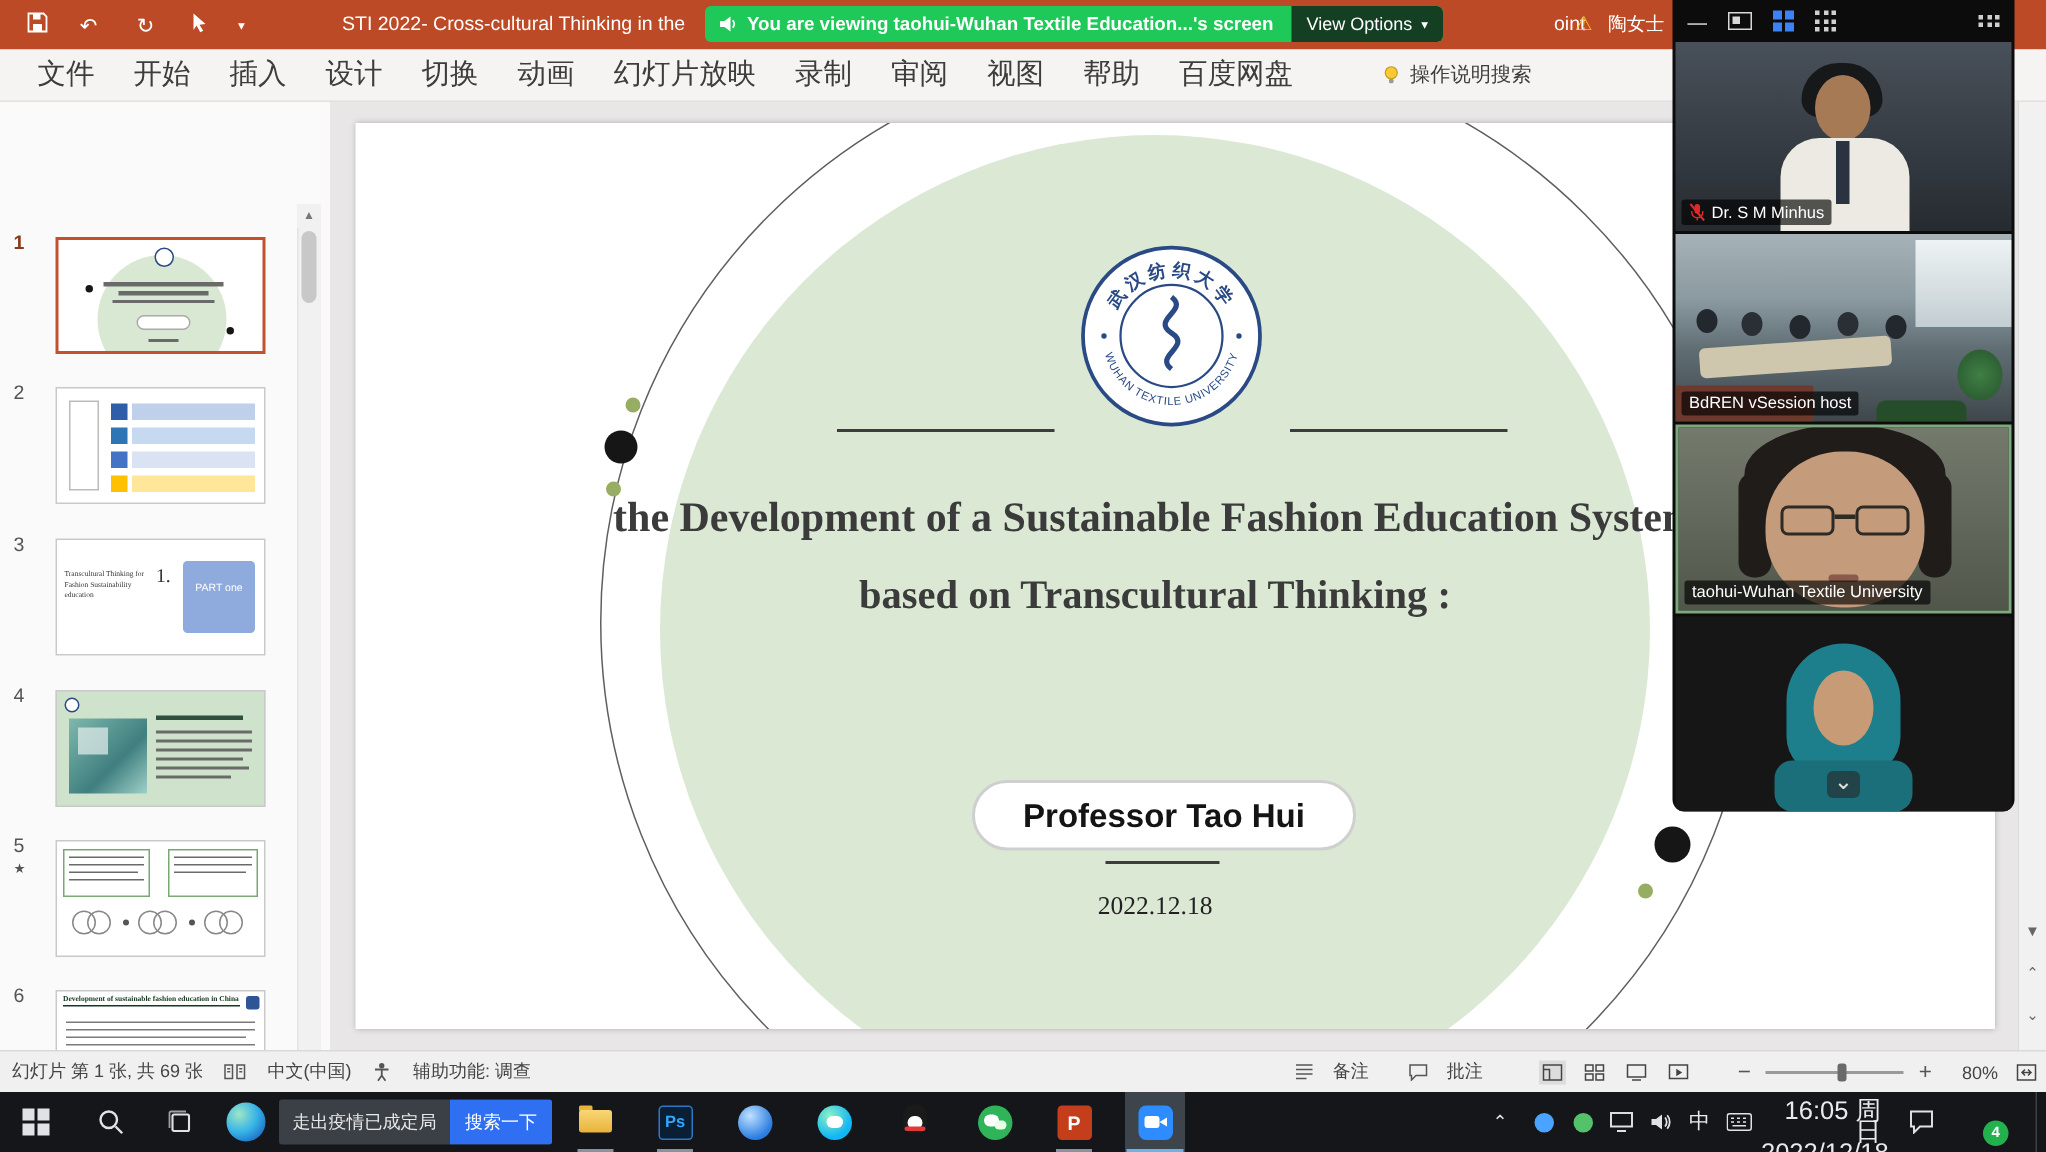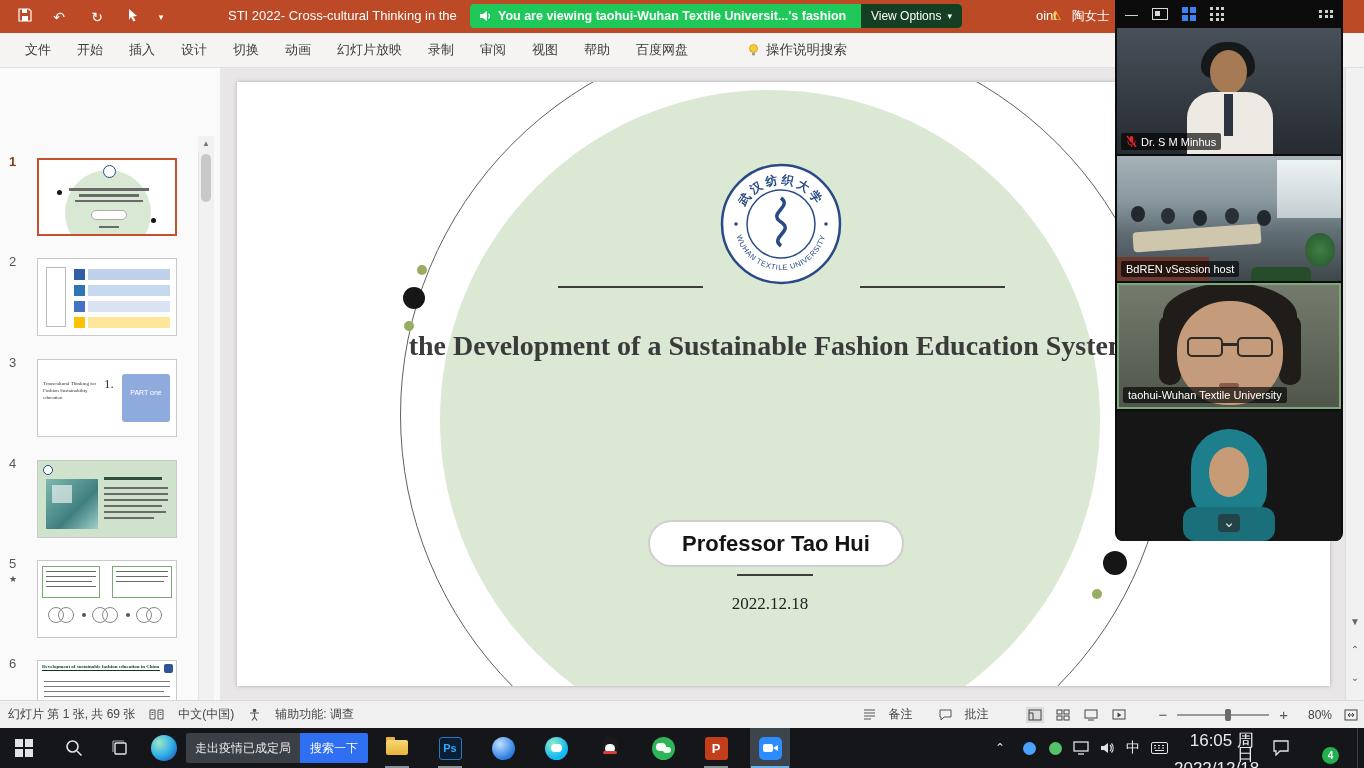--- a/index.html
+++ b/index.html
@@ -8,21 +8,21 @@
   .abs{position:absolute}
   
   .titlebar{position:absolute;left:0;top:0;width:1364px;height:33px;background:#bd4a26;color:#fff}
   .qat-icon{position:absolute;top:8px;width:18px;height:18px;color:#fff;font-size:14px;line-height:18px;text-align:center;cursor:pointer}
   .tb-title{position:absolute;top:8px;font-size:13px;color:#fff;white-space:nowrap}
   .share-banner{position:absolute;left:470px;top:4px;height:24px;width:492px;background:#1ec95a;border-radius:4px;display:flex;align-items:center;overflow:hidden}
   .share-banner .txt{flex:1;font-size:12.5px;font-weight:bold;color:#fff;padding-left:6px;white-space:nowrap;overflow:hidden}
   .view-options{height:24px;background:#143f23;color:#fff;font-size:12px;display:flex;align-items:center;padding:0 10px;gap:6px;cursor:pointer;border-radius:0 4px 4px 0}
   
   .ribbon{position:absolute;left:0;top:33px;width:1364px;height:35px;background:#f6f4f3;border-bottom:1px solid #e2e0de;display:flex;align-items:center;padding-left:12px}
-  .rtab{font-size:13px;color:#3d3d3d;padding:0 13px;line-height:34px;cursor:pointer;white-space:nowrap}
+  .rtab{font-size:19px;color:#3d3d3d;padding:0 13px;line-height:34px;cursor:pointer;white-space:nowrap}
   .tellme{display:flex;align-items:center;gap:6px;margin-left:46px;font-size:13.5px;color:#3d3d3d;cursor:pointer}
   
   .thumbpanel{position:absolute;left:0;top:68px;width:220px;height:632px;background:#fafafa;overflow:hidden}
   .thumb-num{position:absolute;left:9px;font-size:13px;color:#555}
   .thumb{position:absolute;left:37px;width:140px;height:78px;background:#fff;border:1px solid #c9c9c9;overflow:hidden;cursor:pointer}
   .thumb.selected{border:2px solid #c4502e}
   .mini-line{position:absolute;background:#6a6a6a}
   .scrolltrack{position:absolute;left:198px;top:68px;width:16px;height:632px;background:#f1f1f1;border-left:1px solid #e3e3e3}
   .scrollbtn{position:absolute;left:198px;width:16px;height:16px;font-size:8px;color:#777;text-align:center;line-height:16px;background:#f1f1f1;cursor:pointer}
   
@@ -71,21 +71,21 @@
 
   <div class="tb-title" style="left:228px;width:242px;overflow:hidden">STI 2022- Cross-cultural Thinking in the</div>
 
   <div class="share-banner">
     <span style="padding-left:8px;display:flex">
       <svg width="14" height="14" viewBox="0 0 14 14">
           <path d="M2 5h3l4-3v10l-4-3H2z" fill="#fff"></path>
           <path d="M10.5 4.5a4 4 0 0 1 0 5" stroke="#fff" fill="none" stroke-width="1.2"></path>
         </svg>
     </span>
-    <span class="txt">You are viewing taohui-Wuhan Textile Universit...'s fashion</span>
+    <span class="txt">You are viewing taohui-Wuhan Textile Education...'s screen</span>
     <span class="view-options">
       <span>View Options</span>
       <span style="font-size:9px">▾</span>
     </span>
   </div>
 
   <div class="tb-title" style="left:1036px">oint</div>
   <span class="abs" style="left:1050px;top:8px;color:#f3c623;font-size:13px">⚠</span>
   <div class="tb-title" style="left:1072px;font-size:12.5px">陶女士</div>
 </div>
@@ -230,20 +230,21 @@
       </text>
       <circle cx="17" cy="62" r="1.8" fill="#2a4a85"></circle>
       <circle cx="107" cy="62" r="1.8" fill="#2a4a85"></circle>
       <path d="M62 36 c12 9 -14 15 0 24 c14 9 -12 15 0 24" stroke="#2a4a85" stroke-width="3.5" fill="none"></path>
     </svg>
 
     <div class="abs" style="left:321px;top:204px;width:145px;height:2px;background:#3c3c3c"></div>
     <div class="abs" style="left:623px;top:204px;width:145px;height:2px;background:#3c3c3c"></div>
 
     <div class="slide-title serif" style="top:248px;font-size:28px">the Development of a Sustainable Fashion Education System</div>
+    <div class="slide-title serif" style="top:299px;font-size:27px">based on Transcultural Thinking :</div>
 
     <div class="pill">Professor Tao Hui</div>
     <div class="abs" style="left:500px;top:492px;width:76px;height:1.5px;background:#3c3c3c"></div>
     <div class="slide-title serif" style="top:512px;font-size:17px;font-weight:normal;color:#222">2022.12.18</div>
   </div>
 </div>
 
 <div class="pptscroll">
   <span class="btn" style="top:544px">▼</span>
   <span class="btn" style="top:572px">⌃</span>

